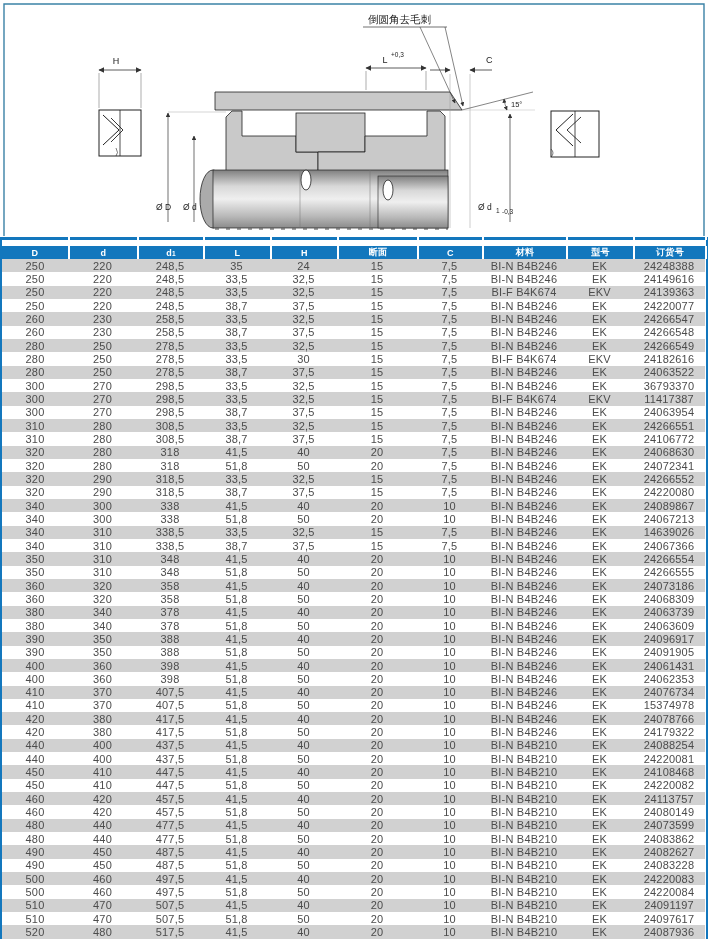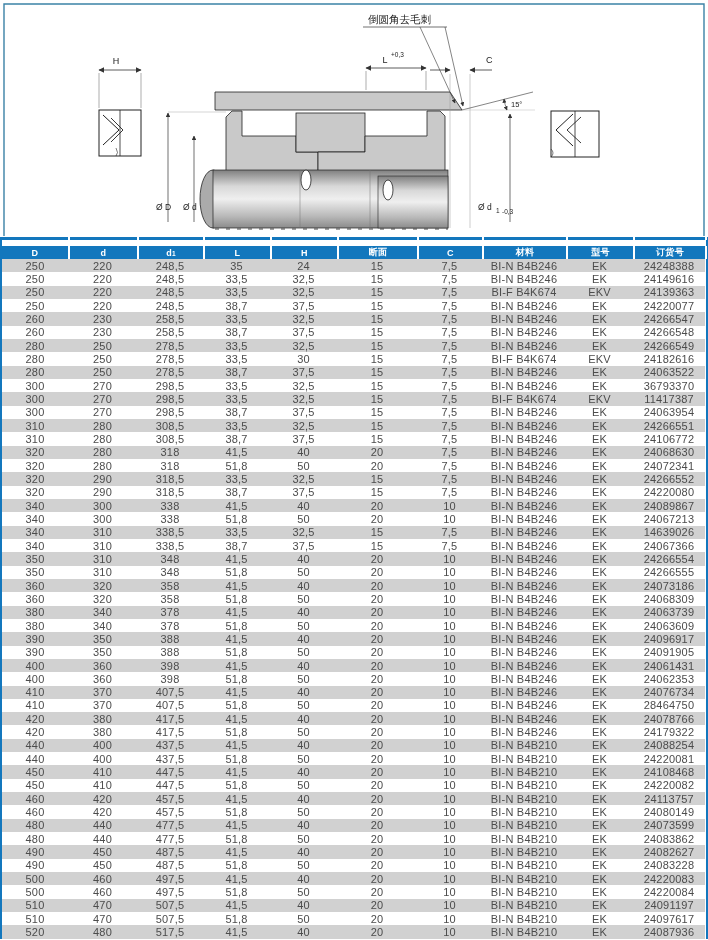--- a/index.html
+++ b/index.html
@@ -682,21 +682,21 @@
         <div class="trow brow">
           <div class="cell c0">410</div>
           <div class="cell c1">370</div>
           <div class="cell c2">407,5</div>
           <div class="cell c3">51,8</div>
           <div class="cell c4">50</div>
           <div class="cell c5">20</div>
           <div class="cell c6">10</div>
           <div class="cell c7">BI-N B4B246</div>
           <div class="cell c8">EK</div>
-          <div class="cell c9">28464750</div>
+          <div class="cell c9">15374978</div>
           <div class="cell c10">
             <span class="dot-hollow"></span>
           </div>
         </div>
         <div class="trow brow">
           <div class="cell c0">420</div>
           <div class="cell c1">380</div>
           <div class="cell c2">417,5</div>
           <div class="cell c3">41,5</div>
           <div class="cell c4">40</div>

